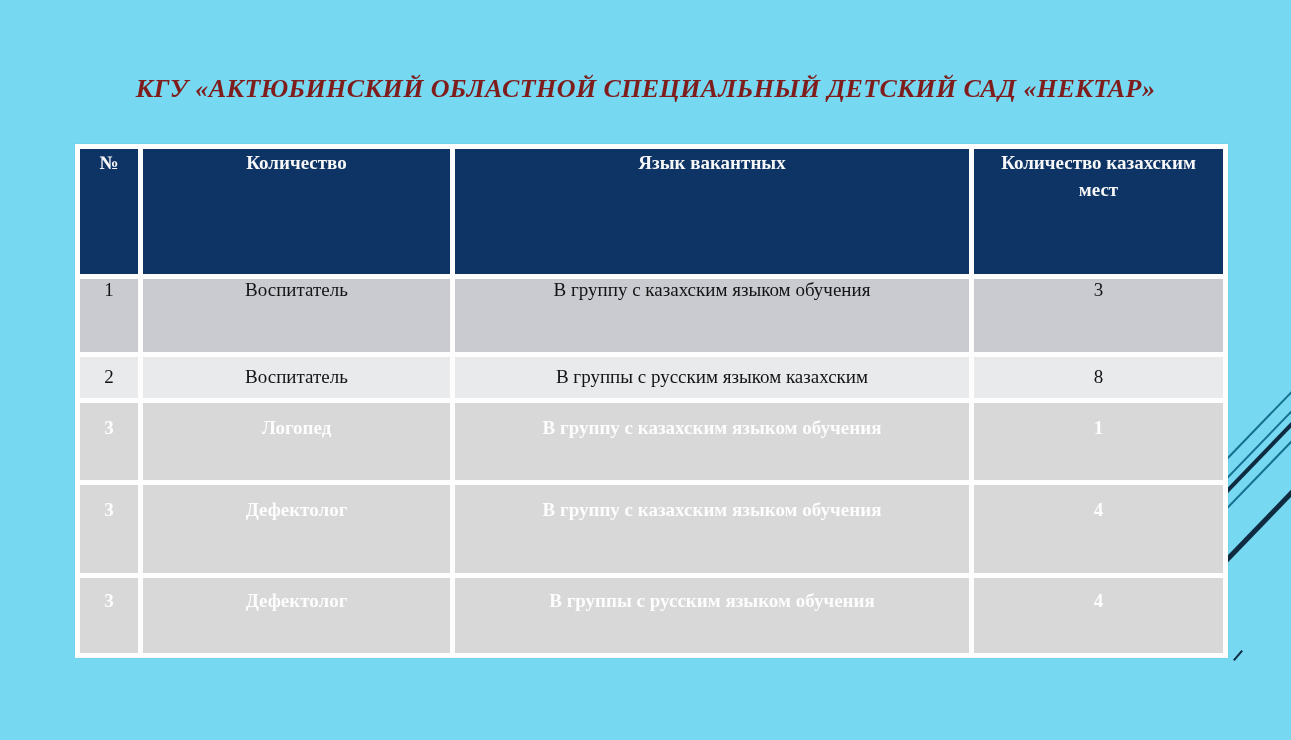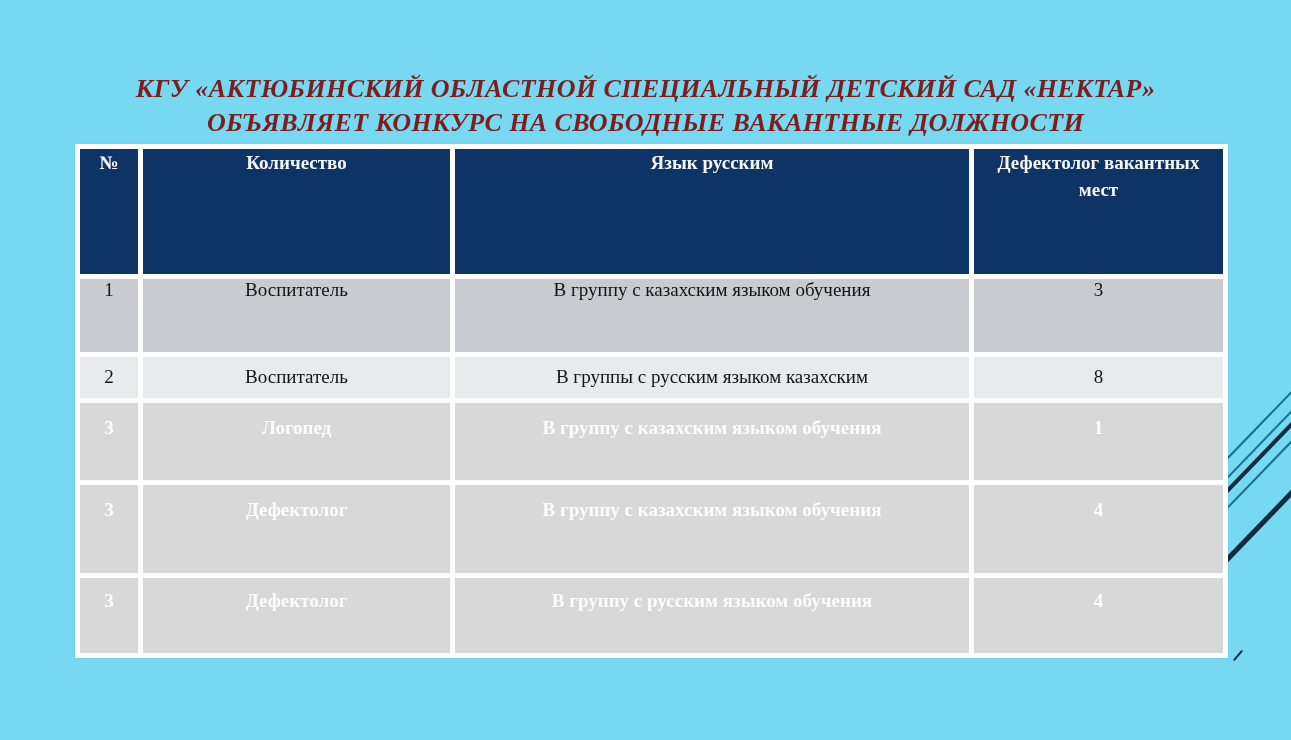--- a/index.html
+++ b/index.html
@@ -113,36 +113,35 @@
   <div class="deco">
     <div class="line line-teal l1"></div>
     <div class="line line-teal l2"></div>
     <div class="line line-navy l3"></div>
     <div class="line line-teal l4"></div>
     <div class="line line-navy l5"></div>
   </div>
 
   <div class="title">
     <div>КГУ  «АКТЮБИНСКИЙ ОБЛАСТНОЙ СПЕЦИАЛЬНЫЙ ДЕТСКИЙ САД «НЕКТАР»</div>
-    <div>ОБЪЯВЛЯЕТ КОНКУРС НА СВОБОДНЫЕ ВАКАНТНЫЕ ДОЛЖНОСТИ</div>
   </div>
 
   <table class="vacancies">
     <colgroup>
       <col style="width:58px">
       <col style="width:307px">
       <col style="width:514px">
       <col style="width:249px">
     </colgroup>
     <thead>
       <tr>
         <th>№</th>
         <th>Количество</th>
-        <th>Язык русским</th>
-        <th>Дефектолог вакантных мест</th>
+        <th>Язык вакантных</th>
+        <th>Количество казахским мест</th>
       </tr>
     </thead>
     <tbody>
       <tr class="row-a">
         <td>1</td>
         <td>Воспитатель</td>
         <td>В группу с казахским языком обучения</td>
         <td>3</td>
       </tr>
       <tr class="row-b">
@@ -159,21 +158,21 @@
       </tr>
       <tr class="row-d">
         <td>3</td>
         <td>Дефектолог</td>
         <td>В группу с казахским языком обучения</td>
         <td>4</td>
       </tr>
       <tr class="row-e">
         <td>3</td>
         <td>Дефектолог</td>
-        <td>В группу с русским языком обучения</td>
+        <td>В группы с русским языком обучения</td>
         <td>4</td>
       </tr>
     </tbody>
   </table>
 
   <div class="tick"></div>
 
 </div>
 
 </body></html>

